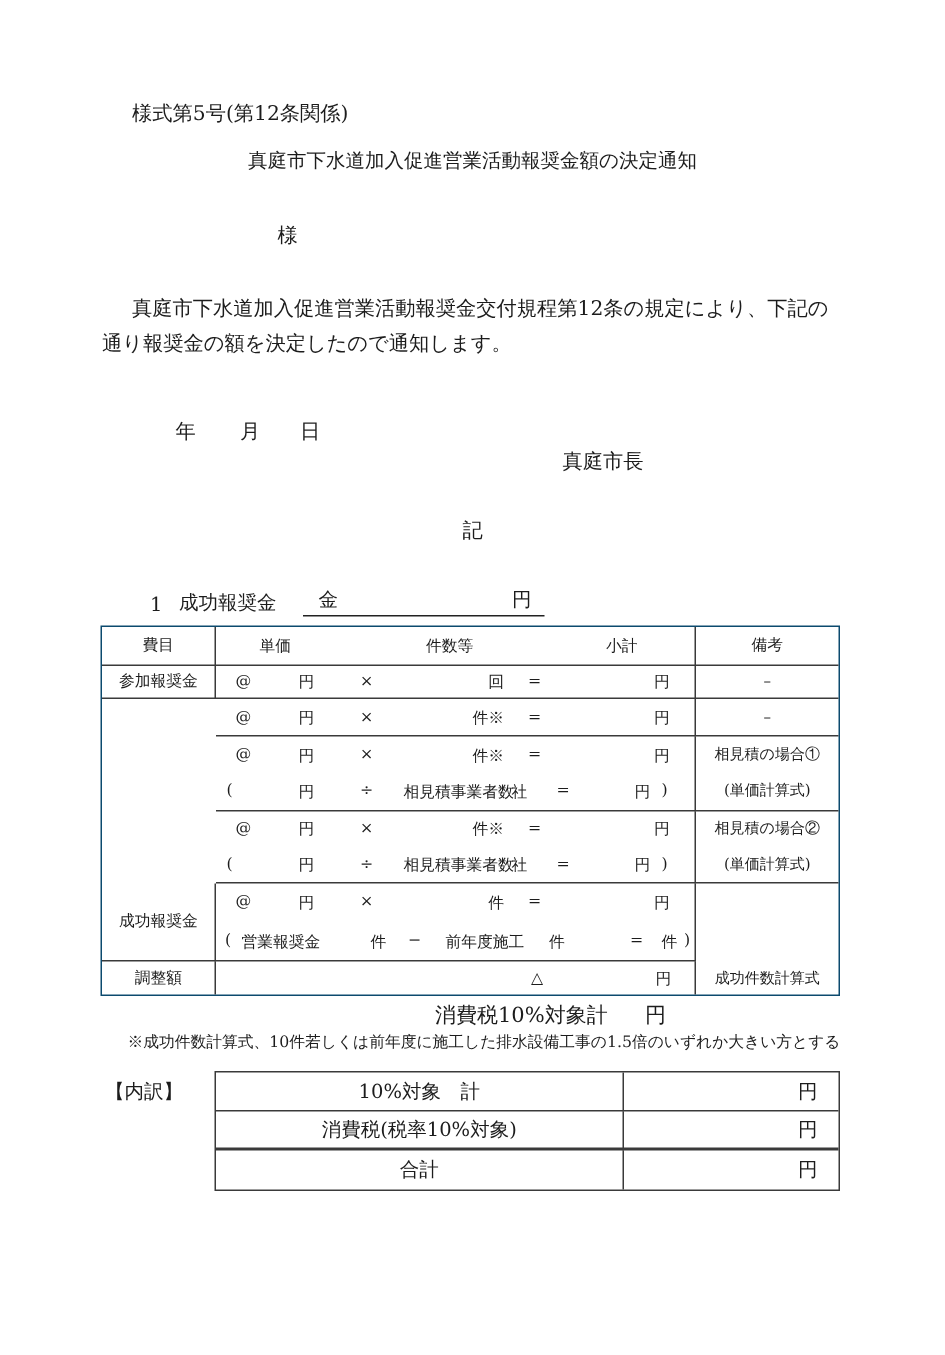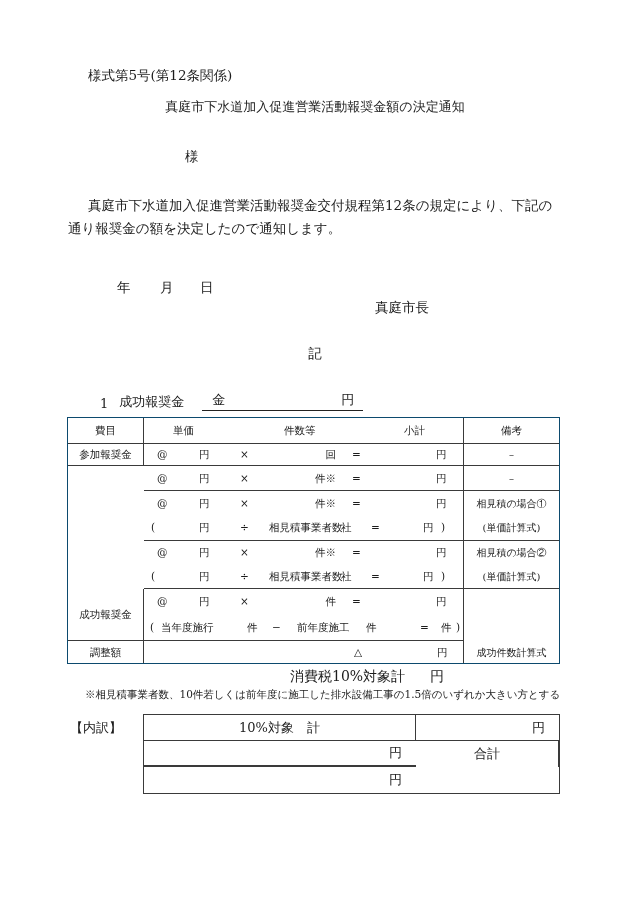--- a/index.html
+++ b/index.html
@@ -201,21 +201,21 @@
     <div class="tokline">
         <span class="tok" style="left: 13px;">@</span>
         <span class="tok" style="left: 55px;">円</span>
         <span class="tok" style="left: 96px;">×</span>
         <span class="tok" style="left: 120px; width: 72px; text-align: right;">件</span>
         <span class="tok" style="left: 208px;">=</span>
         <span class="tok" style="left: 292px;">円</span>
       </div>
     <div class="tokline">
         <span class="tok" style="left: 6px;">(</span>
-        <span class="tok" style="left: 17px;">当年度施行</span>
+        <span class="tok" style="left: 17px;">営業報奨金</span>
         <span class="tok" style="left: 103px;">件</span>
         <span class="tok" style="left: 128px;">−</span>
         <span class="tok" style="left: 153px;">前年度施工</span>
         <span class="tok" style="left: 222px;">件</span>
         <span class="tok" style="left: 276px;">=</span>
         <span class="tok" style="left: 297px;">件</span>
         <span class="tok" style="left: 312px;">)</span>
       </div>
   </div>
 
@@ -231,31 +231,34 @@
   <div class="c rem rowlast" style="grid-row:7;grid-column:3">
     <span class="remline">成功件数計算式</span>
   </div>
 </div>
 
 <div class="taxline tokenhost">
     <span class="tok" style="left: 223px;">消費税10%対象計</span>
     <span class="tok" style="left: 363px;">円</span>
   </div>
 
-<div class="abs" style="left:85px;top:688px;font-size:10.5px">※相見積事業者数、10件若しくは前年度に施工した排水設備工事の1.5倍のいずれか大きい方とする</div>
+<div class="abs" style="left:85px;top:688px;font-size:10.5px">※成功件数計算式、10件若しくは前年度に施工した排水設備工事の1.5倍のいずれか大きい方とする</div>
 
 <div class="abs" style="left:70px;top:719px;font-size:13px">【内訳】</div>
 
 <div class="breakdown">
   <div class="bd-label">
     <span>10%対象　計</span>
   </div>
   <div class="bd-value">
     <span>円</span>
   </div>
+  <div class="bd-label bd-thick">
+    <span>消費税(税率10%対象)</span>
+  </div>
   <div class="bd-value bd-thick">
     <span>円</span>
   </div>
   <div class="bd-label bd-last">
     <span>合計</span>
   </div>
   <div class="bd-value bd-last">
     <span>円</span>
   </div>
 </div>

